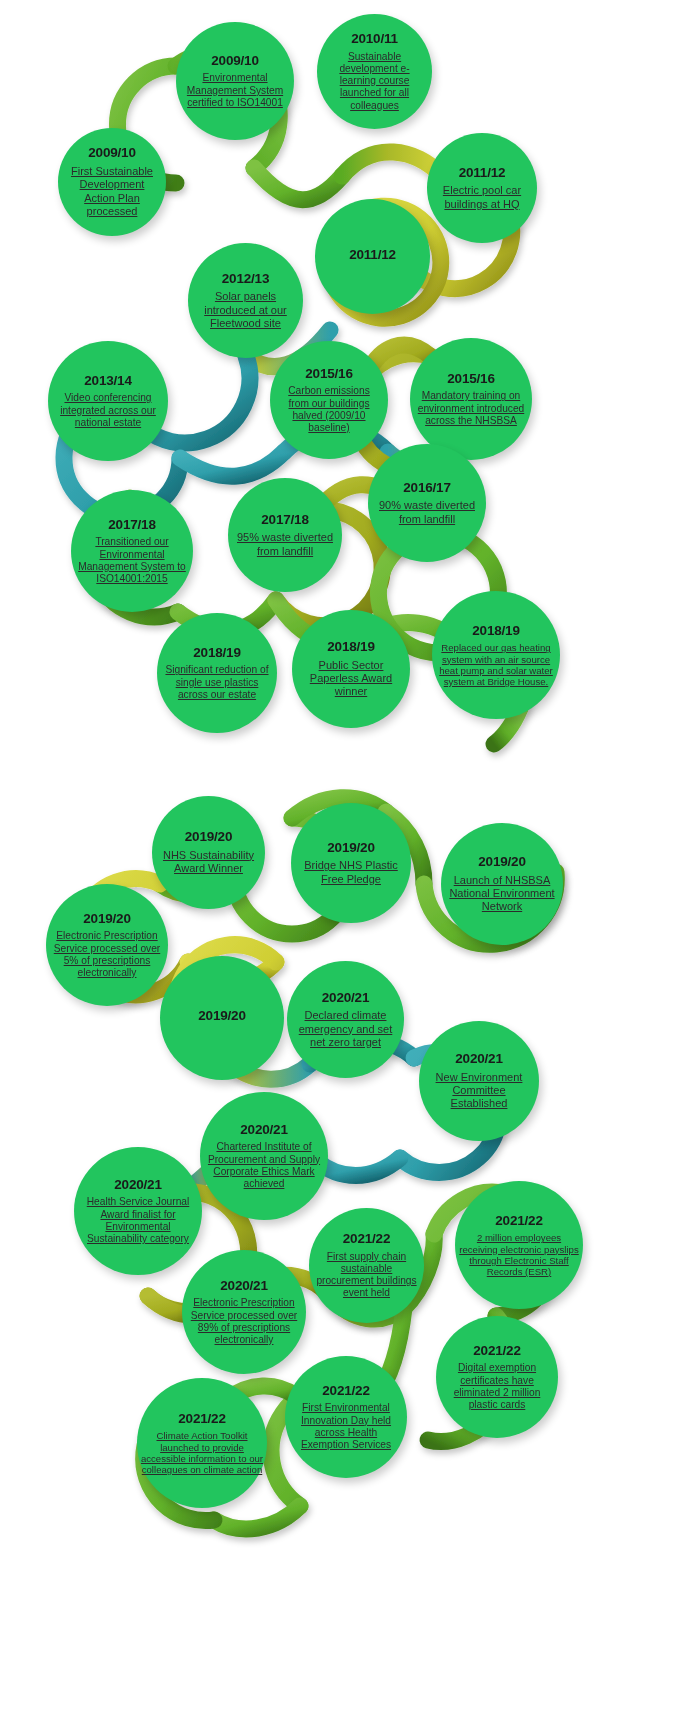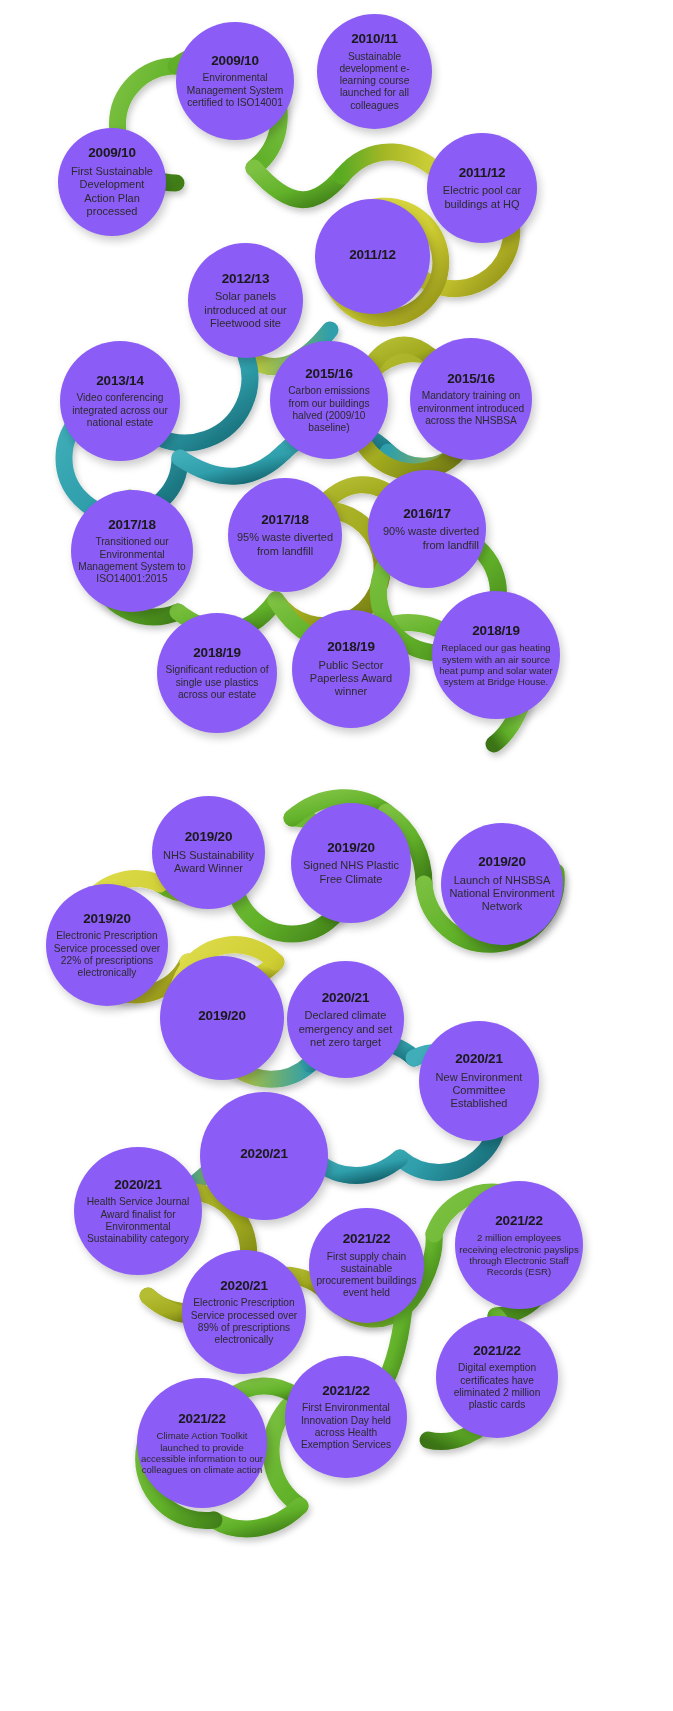--- a/index.html
+++ b/index.html
@@ -18,21 +18,21 @@
   }
   #ribbonLayer{
     position:absolute;
     left:0;top:0;
     width:673px;height:1711px;
     pointer-events:none;
   }
   .node{
     position:absolute;
     border-radius:50%;
-    background:#8b5cf6;
+    background:#22c55e;
     box-shadow:3px 5px 9px rgba(0,0,0,0.20);
     display:flex;
     flex-direction:column;
     align-items:center;
     justify-content:center;
     text-align:center;
     box-sizing:border-box;
     z-index:5;
   }
   .node .yr{
@@ -41,20 +41,21 @@
     color:#1a1a1a;
     letter-spacing:-0.2px;
     line-height:1.15;
     margin-bottom:4px;
   }
   .node .tx{
     font-size:11px;
     color:#2b2b2b;
     line-height:1.22;
     padding:0 7px;
+    text-decoration:underline;
   }
   .node.small .tx{font-size:10.2px;line-height:1.2;}
   .node.tiny .tx{font-size:9.6px;line-height:1.17;padding:0 5px;text-align:center;}
   .node.wide .tx{padding:0 3px;}
 </style>
 </head>
 <body>
 
 <div id="stage">
 
@@ -202,41 +203,41 @@
         <div class="yr">2011/12</div>
         <div class="tx">Electric pool car buildings at HQ</div>
       </div>
       <div class="node small" style="left: 315px; top: 199px; width: 115px; height: 115px;">
         <div class="yr">2011/12</div>
       </div>
       <div class="node" style="left: 188px; top: 243px; width: 115px; height: 115px;">
         <div class="yr">2012/13</div>
         <div class="tx">Solar panels introduced at our Fleetwood site</div>
       </div>
-      <div class="node small" style="left: 60px; top: 341px; width: 120px; height: 120px;">
+      <div class="node small" style="left: 48px; top: 341px; width: 120px; height: 120px;">
         <div class="yr">2013/14</div>
         <div class="tx">Video conferencing integrated across our national estate</div>
       </div>
       <div class="node small" style="left: 270px; top: 341px; width: 118px; height: 118px;">
         <div class="yr">2015/16</div>
         <div class="tx">Carbon emissions from our buildings halved (2009/10 baseline)</div>
       </div>
       <div class="node small" style="left: 410px; top: 338px; width: 122px; height: 122px;">
         <div class="yr">2015/16</div>
         <div class="tx">Mandatory training on environment introduced across the NHSBSA</div>
       </div>
       <div class="node small" style="left: 71px; top: 490px; width: 122px; height: 122px;">
         <div class="yr">2017/18</div>
         <div class="tx">Transitioned our Environmental Management System to ISO14001:2015</div>
       </div>
       <div class="node" style="left: 228px; top: 478px; width: 114px; height: 114px;">
         <div class="yr">2017/18</div>
         <div class="tx">95% waste diverted from landfill</div>
       </div>
-      <div class="node" style="left: 368px; top: 470px; width: 118px; height: 118px; text-align: right;">
+      <div class="node" style="left: 368px; top: 444px; width: 118px; height: 118px;">
         <div class="yr">2016/17</div>
         <div class="tx">90% waste diverted from landfill</div>
       </div>
       <div class="node small" style="left: 157px; top: 613px; width: 120px; height: 120px;">
         <div class="yr">2018/19</div>
         <div class="tx">Significant reduction of single use plastics across our estate</div>
       </div>
       <div class="node" style="left: 292px; top: 610px; width: 118px; height: 118px;">
         <div class="yr">2018/19</div>
         <div class="tx">Public Sector Paperless Award winner</div>
@@ -244,43 +245,44 @@
       <div class="node tiny wide" style="left: 432px; top: 591px; width: 128px; height: 128px;">
         <div class="yr">2018/19</div>
         <div class="tx">Replaced our gas heating system with an air source heat pump and solar water system at Bridge House.</div>
       </div>
       <div class="node" style="left: 152px; top: 796px; width: 113px; height: 113px;">
         <div class="yr">2019/20</div>
         <div class="tx">NHS Sustainability Award Winner</div>
       </div>
       <div class="node" style="left: 291px; top: 803px; width: 120px; height: 120px;">
         <div class="yr">2019/20</div>
-        <div class="tx">Signed NHS Plastic Free Climate</div>
+        <div class="tx">Bridge NHS Plastic Free Pledge</div>
       </div>
       <div class="node" style="left: 441px; top: 823px; width: 122px; height: 122px;">
         <div class="yr">2019/20</div>
         <div class="tx">Launch of NHSBSA National Environment Network</div>
       </div>
       <div class="node small" style="left: 46px; top: 884px; width: 122px; height: 122px;">
         <div class="yr">2019/20</div>
-        <div class="tx">Electronic Prescription Service processed over 22% of prescriptions electronically</div>
+        <div class="tx">Electronic Prescription Service processed over 5% of prescriptions electronically</div>
       </div>
       <div class="node small wide" style="left: 160px; top: 956px; width: 124px; height: 124px;">
         <div class="yr">2019/20</div>
       </div>
       <div class="node" style="left: 287px; top: 961px; width: 117px; height: 117px;">
         <div class="yr">2020/21</div>
         <div class="tx">Declared climate emergency and set net zero target</div>
       </div>
       <div class="node" style="left: 419px; top: 1021px; width: 120px; height: 120px;">
         <div class="yr">2020/21</div>
         <div class="tx">New Environment Committee Established</div>
       </div>
       <div class="node small wide" style="left: 200px; top: 1092px; width: 128px; height: 128px;">
         <div class="yr">2020/21</div>
+        <div class="tx">Chartered Institute of Procurement and Supply Corporate Ethics Mark achieved</div>
       </div>
       <div class="node small wide" style="left: 74px; top: 1147px; width: 128px; height: 128px;">
         <div class="yr">2020/21</div>
         <div class="tx">Health Service Journal Award finalist for Environmental Sustainability category</div>
       </div>
       <div class="node tiny wide" style="left: 455px; top: 1181px; width: 128px; height: 128px;">
         <div class="yr">2021/22</div>
         <div class="tx">2 million employees receiving electronic payslips through Electronic Staff Records (ESR)</div>
       </div>
       <div class="node small" style="left: 309px; top: 1208px; width: 115px; height: 115px;">

